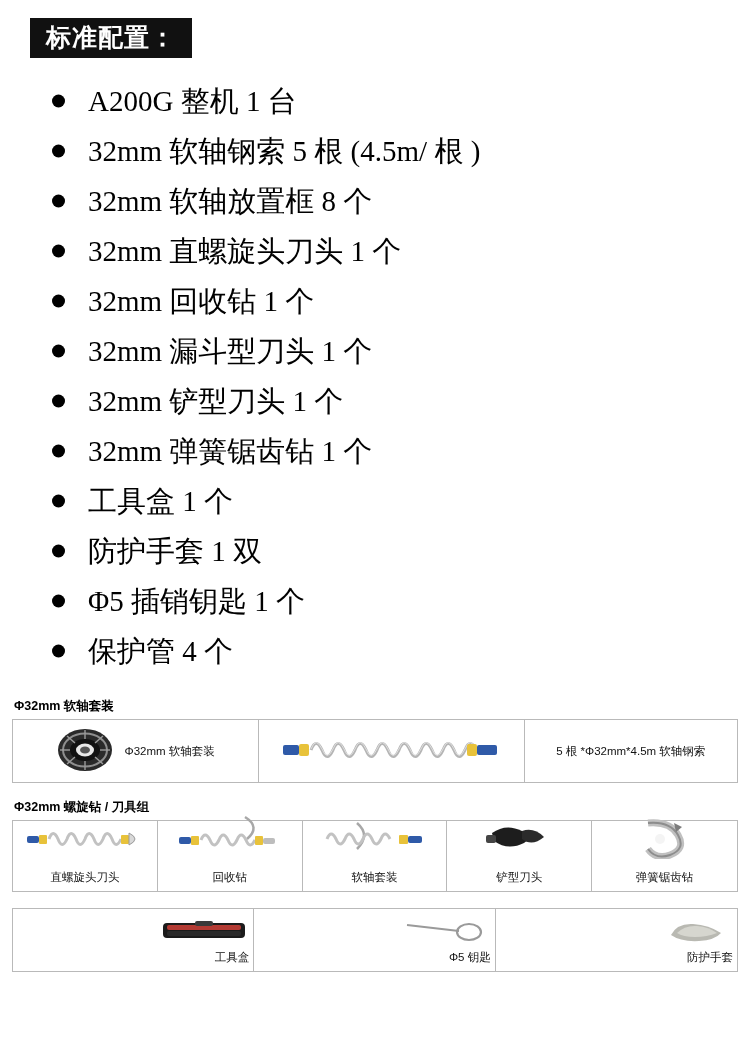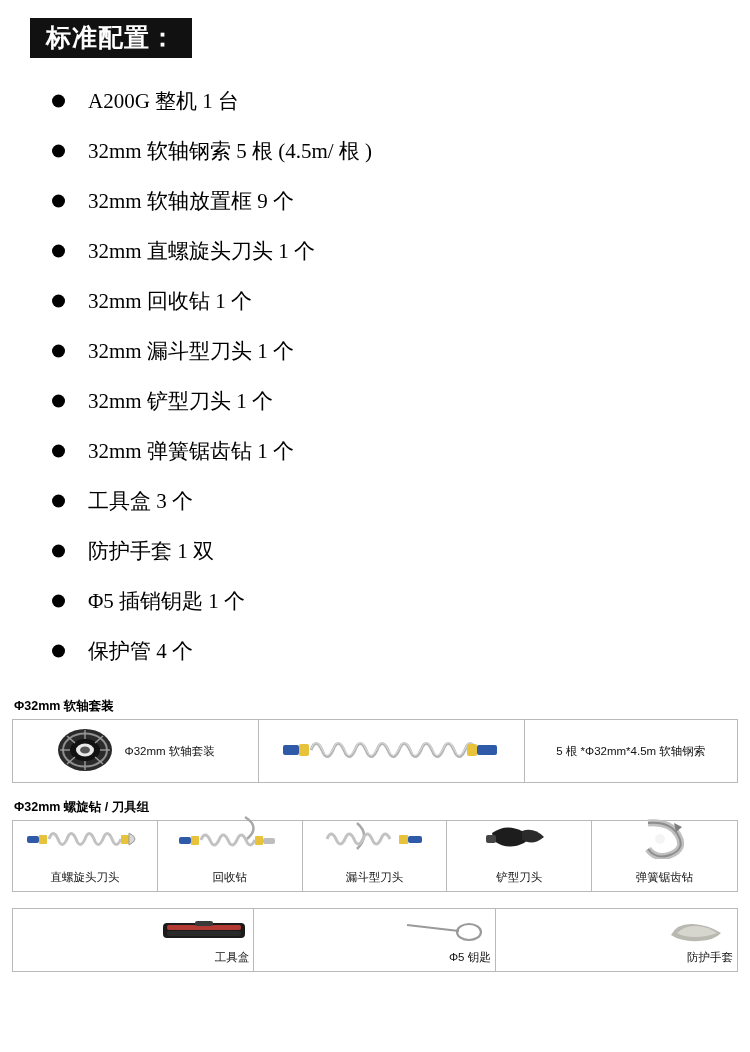--- a/index.html
+++ b/index.html
@@ -40,21 +40,21 @@
   }
 
   
   .spec-list {
     list-style: none;
     margin: 18px 0 0 0;
     padding: 0 0 0 48px;
   }
   .spec-list li {
     position: relative;
-    font-size: 21px;
+    font-size: 29px;
     line-height: 50px;
     padding-left: 40px;
     white-space: nowrap;
     font-family: "Liberation Serif", "DejaVu Serif", serif;
     font-weight: 500;
   }
   .spec-list li .bullet {
     position: absolute;
     left: 4px;
     top: 50%;
@@ -121,27 +121,27 @@
 
 <div class="page">
 
   <div class="title-wrap">
     <span class="title">标准配置：</span>
   </div>
 
   <ul class="spec-list">
     <li><span class="bullet"></span><span>A200G 整机 1 台</span></li>
     <li><span class="bullet"></span><span>32mm 软轴钢索 5 根 (4.5m/ 根 )</span></li>
-    <li><span class="bullet"></span><span>32mm 软轴放置框 9 个</span></li>
+    <li><span class="bullet"></span><span>32mm 软轴放置框 8 个</span></li>
     <li><span class="bullet"></span><span>32mm 直螺旋头刀头 1 个</span></li>
     <li><span class="bullet"></span><span>32mm 回收钻 1 个</span></li>
     <li><span class="bullet"></span><span>32mm 漏斗型刀头 1 个</span></li>
     <li><span class="bullet"></span><span>32mm 铲型刀头 1 个</span></li>
     <li><span class="bullet"></span><span>32mm 弹簧锯齿钻 1 个</span></li>
-    <li><span class="bullet"></span><span>工具盒 3 个</span></li>
+    <li><span class="bullet"></span><span>工具盒 1 个</span></li>
     <li><span class="bullet"></span><span>防护手套 1 双</span></li>
     <li><span class="bullet"></span><span>Φ5 插销钥匙 1 个</span></li>
     <li><span class="bullet"></span><span>保护管 4 个</span></li>
   </ul>
 
   <div class="spacer-top"></div>
 
   <div class="section section-sp">
     <div class="section-title">Φ32mm 软轴套装</div>
     <div class="grid g1">
@@ -233,21 +233,21 @@
         <span class="art">
           <svg width="115" height="42" viewBox="0 0 115 42">
             <path d="M40 6 q14 12 0 26" stroke="#a8a8a8" stroke-width="2.5" fill="none"></path>
             <g stroke="#c2c2c2" stroke-width="3" fill="none">
               <path d="M10 22 q4 -10 9 0 q4 10 9 0 q4 -10 9 0 q4 10 9 0 q4 -10 9 0 q4 10 9 0 q4 -10 9 0"></path>
             </g>
             <rect x="82" y="18" width="9" height="9" rx="1" fill="#e8c23a"></rect>
             <rect x="91" y="19" width="14" height="7" rx="2" fill="#2f5aa8"></rect>
           </svg>
         </span>
-        <span class="cap">漏斗型刀头</span>
+        <span class="cap">软轴套装</span>
       </div>
 
       <div class="cell">
         <span class="art">
           <svg width="70" height="40" viewBox="0 0 70 40">
             <path d="M8 14 q14 -10 30 -2 l10 6 -8 6 q-16 8 -30 -2 z" fill="#1d1d1d"></path>
             <path d="M38 12 q12 -4 22 6 q-12 10 -22 2 z" fill="#2b2b2b"></path>
             <rect x="2" y="16" width="10" height="8" rx="2" fill="#444"></rect>
           </svg>
         </span>

